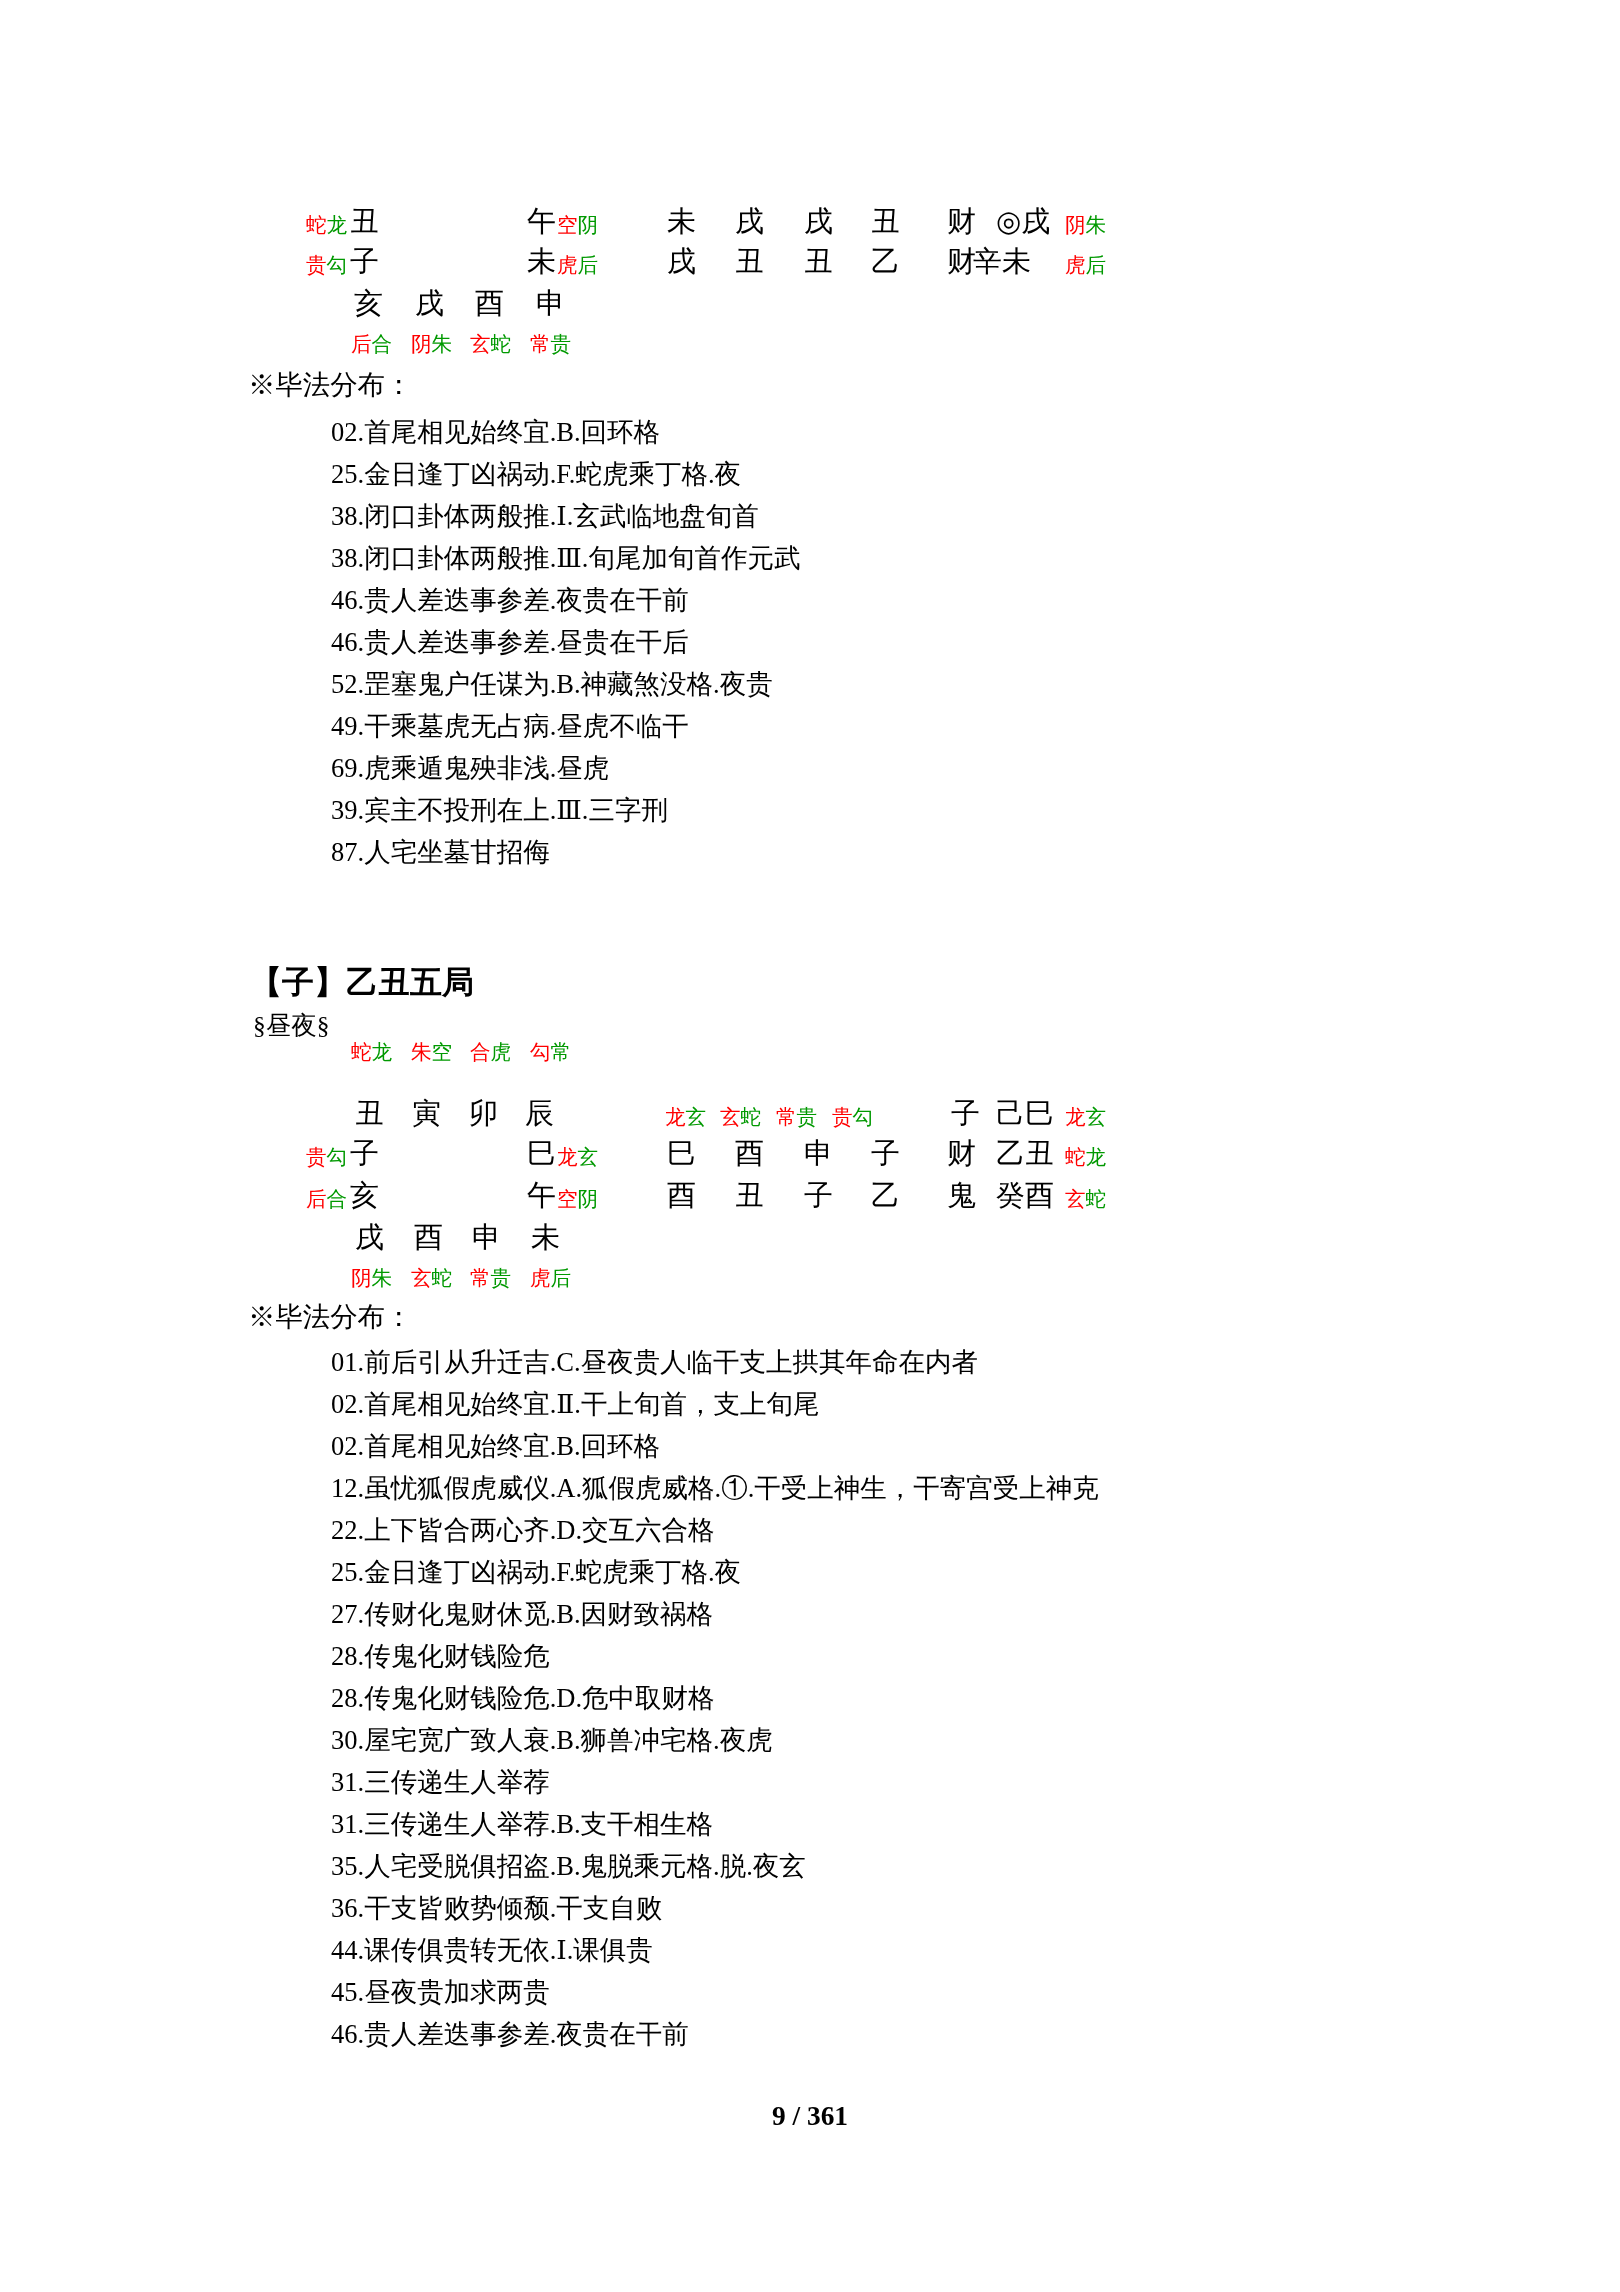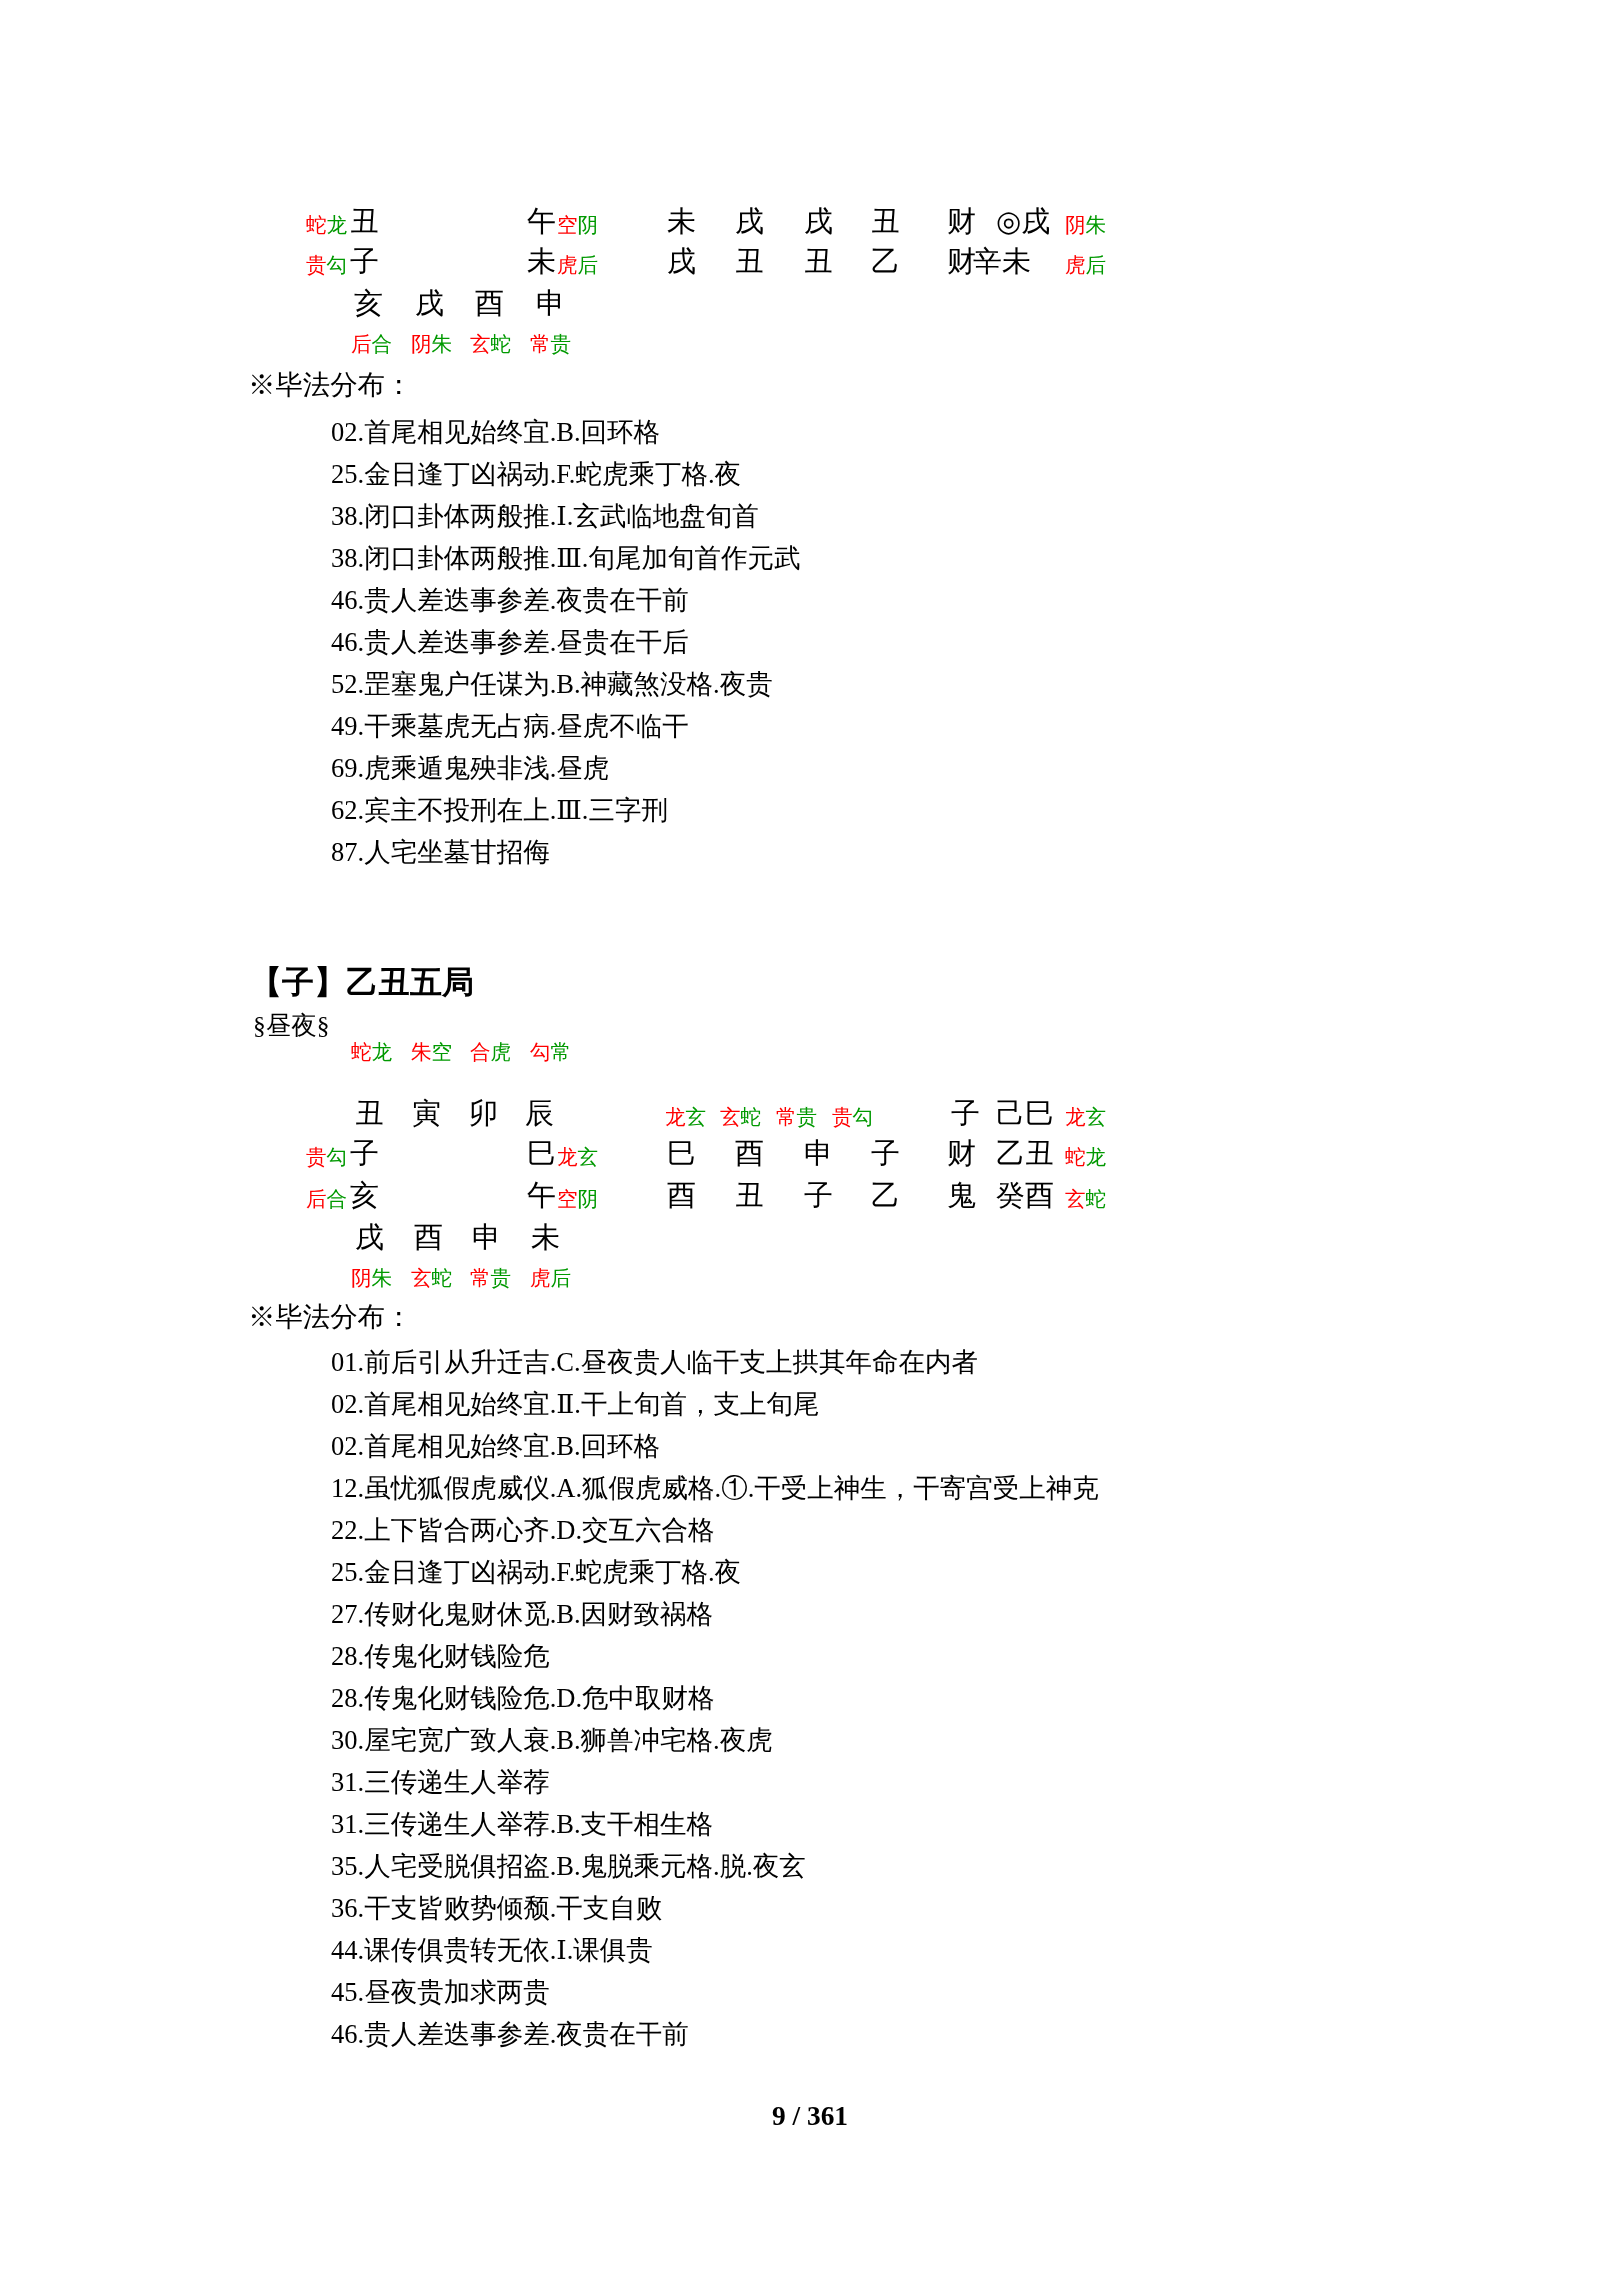--- a/index.html
+++ b/index.html
@@ -72,21 +72,21 @@
   <div class="list" style="top:411px">
     <div class="li">02.首尾相见始终宜.B.回环格</div>
     <div class="li">25.金日逢丁凶祸动.F.蛇虎乘丁格.夜</div>
     <div class="li">38.闭口卦体两般推.Ⅰ.玄武临地盘旬首</div>
     <div class="li">38.闭口卦体两般推.Ⅲ.旬尾加旬首作元武</div>
     <div class="li">46.贵人差迭事参差.夜贵在干前</div>
     <div class="li">46.贵人差迭事参差.昼贵在干后</div>
     <div class="li">52.罡塞鬼户任谋为.B.神藏煞没格.夜贵</div>
     <div class="li">49.干乘墓虎无占病.昼虎不临干</div>
     <div class="li">69.虎乘遁鬼殃非浅.昼虎</div>
-    <div class="li">62.宾主不投刑在上.Ⅲ.三字刑</div>
+    <div class="li">39.宾主不投刑在上.Ⅲ.三字刑</div>
     <div class="li">87.人宅坐墓甘招侮</div>
   </div>
 
   <div class="abs header" style="top:963px;left:250px;width:auto">【子】乙丑五局</div>
   <div class="abs sub" style="top:1012px;left:253px;width:auto">§昼夜§</div>
 
   <div class="abs sm" style="top:1040px">
     <span class="cell pair" style="left:351px"><span style="color: rgb(255, 0, 0);">蛇</span><span style="color: rgb(0, 153, 0);">龙</span></span>
     <span class="cell pair" style="left:411px"><span style="color: rgb(255, 0, 0);">朱</span><span style="color: rgb(0, 153, 0);">空</span></span>
     <span class="cell pair" style="left:470px"><span style="color: rgb(255, 0, 0);">合</span><span style="color: rgb(0, 153, 0);">虎</span></span>

